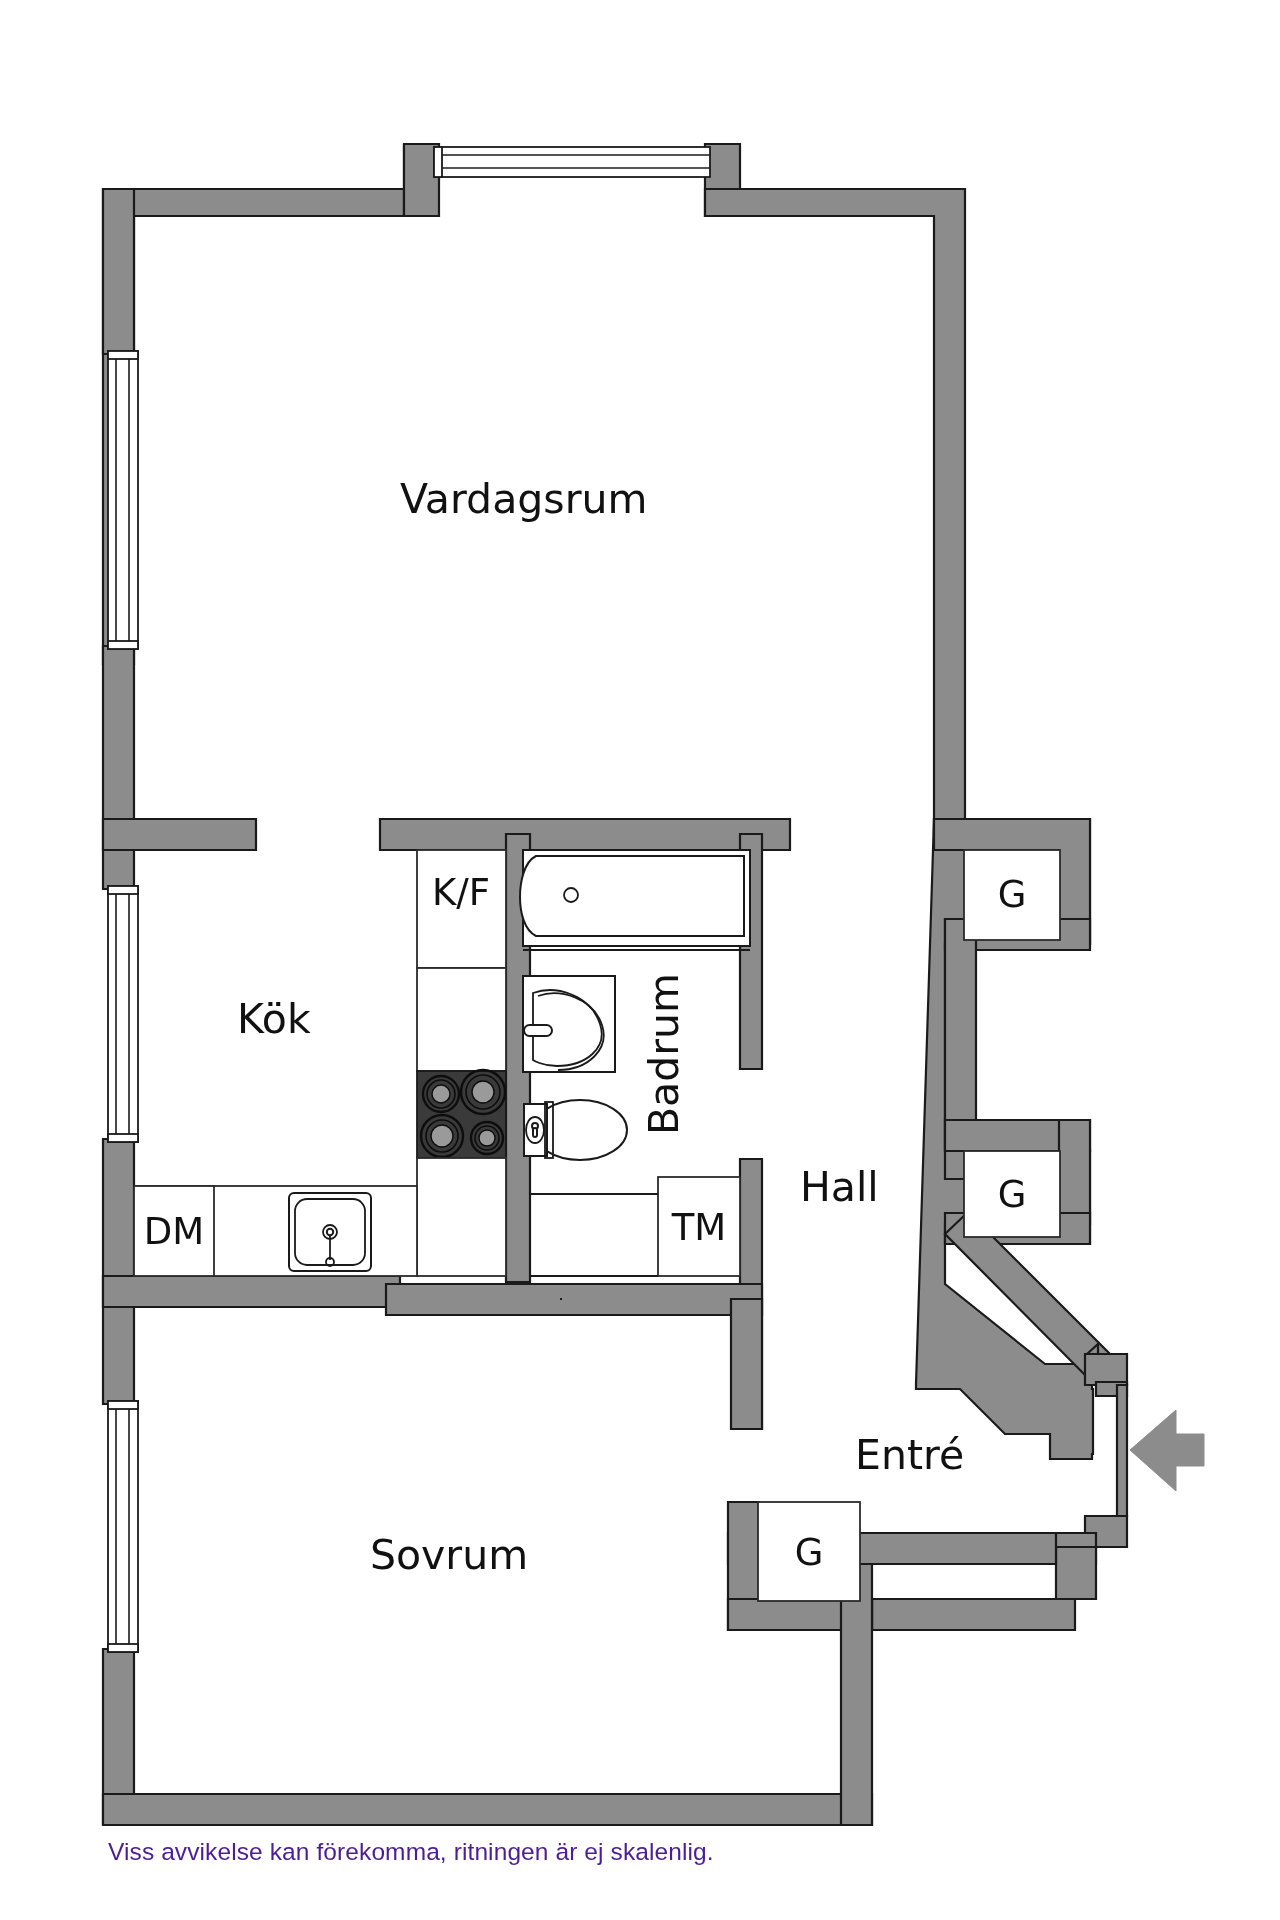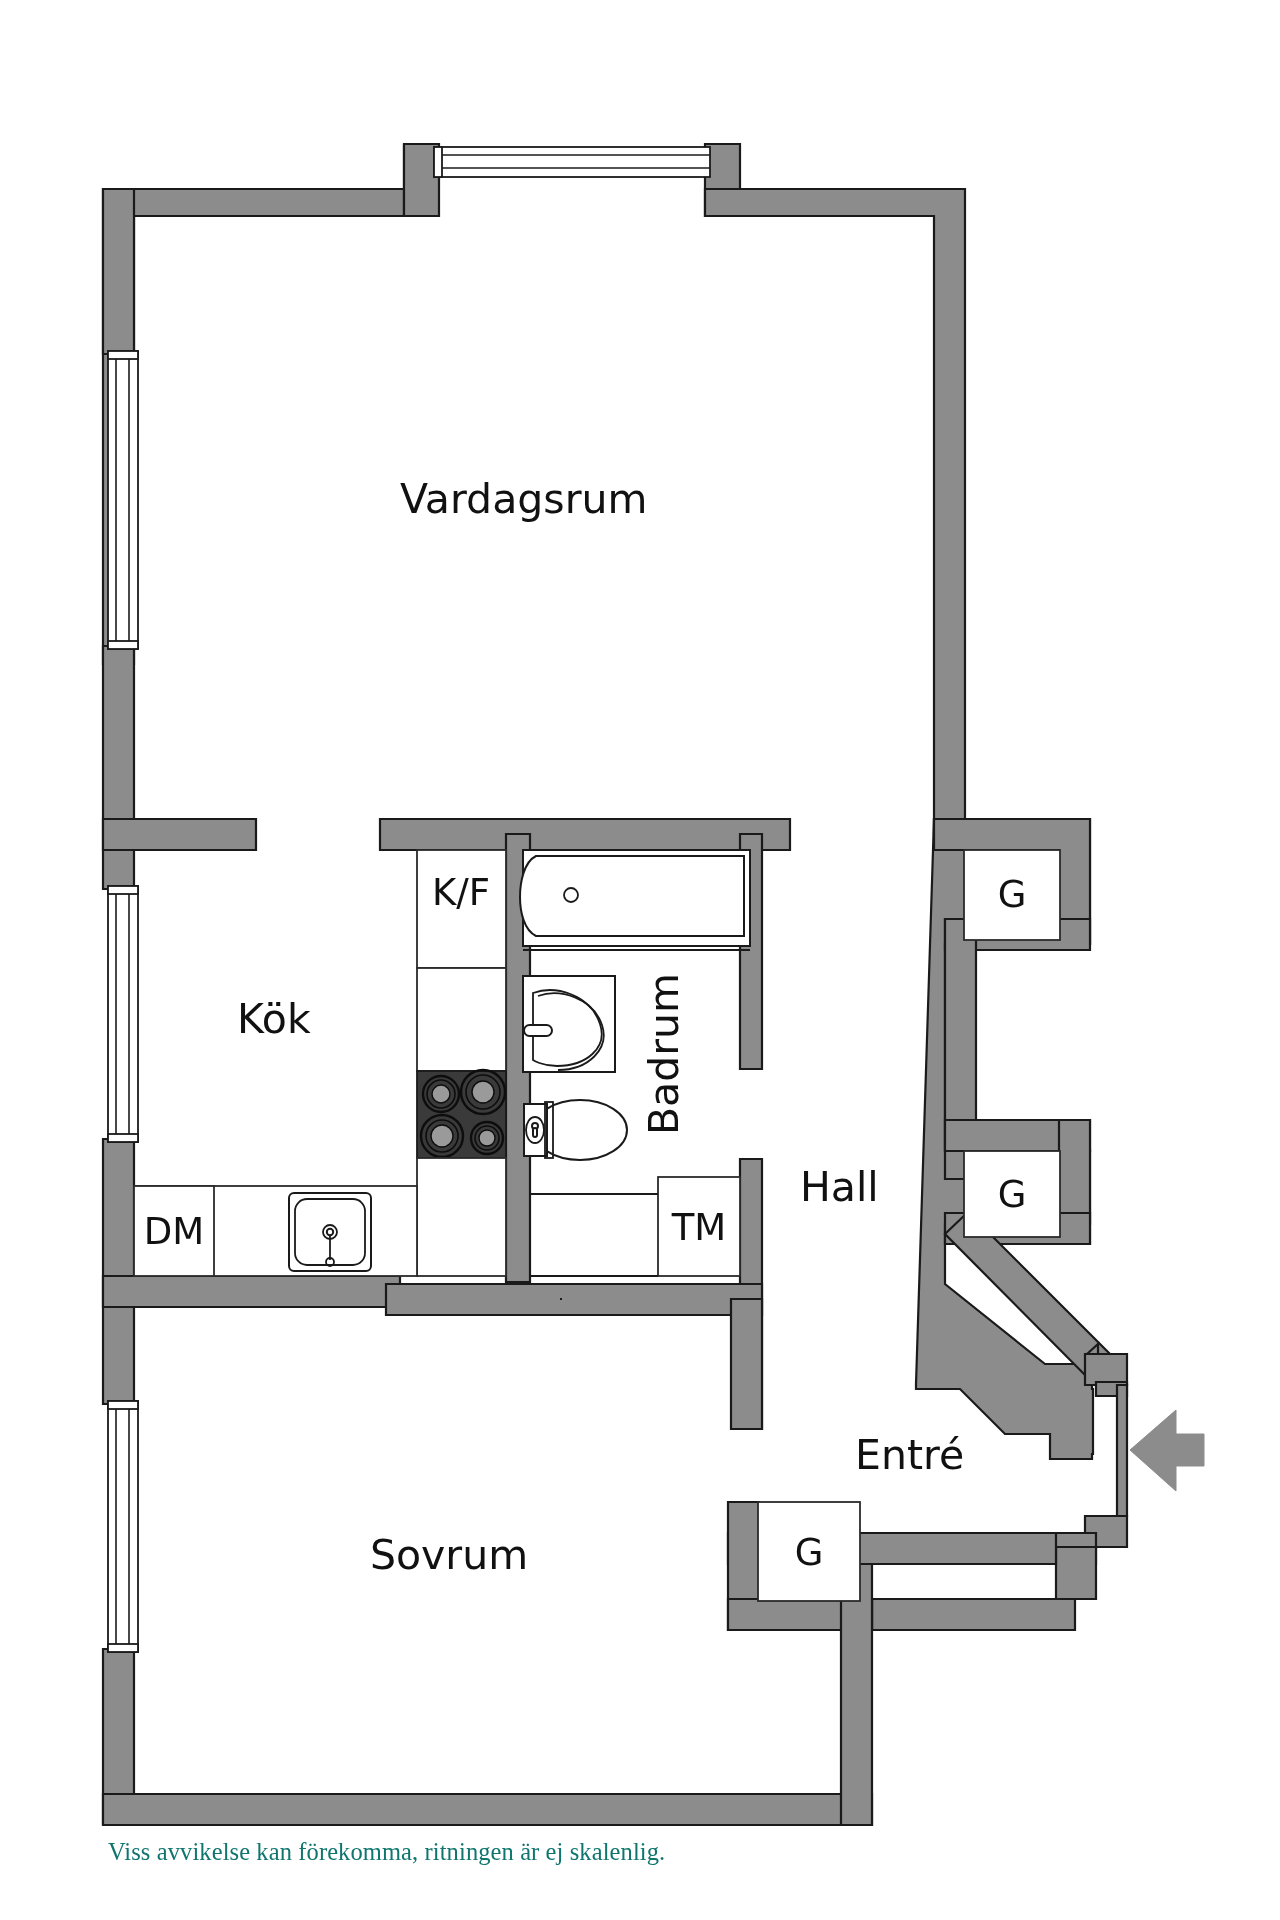--- a/index.html
+++ b/index.html
@@ -89,23 +89,23 @@
   }
   .tag-label {
     font-family: "DejaVu Sans", "Liberation Sans", sans-serif;
     font-size: 37px;
     fill: #111111;
   }
   .footer-note {
     position: absolute;
     left: 108px;
     top: 1794px;
-    font-family: Liberation Serif, serif;
+    font-family: Liberation Sans, sans-serif;
     font-size: 24.5px;
-    color: #0f766e;
+    color: #4c1d95;
     letter-spacing: 0.1px;
     white-space: nowrap;
   }
 </style>
 </head>
 <body>
 
 <div id="floorplan-root">
   <svg id="plan" viewBox="0 0 1280 1920" xmlns="http://www.w3.org/2000/svg">
 

